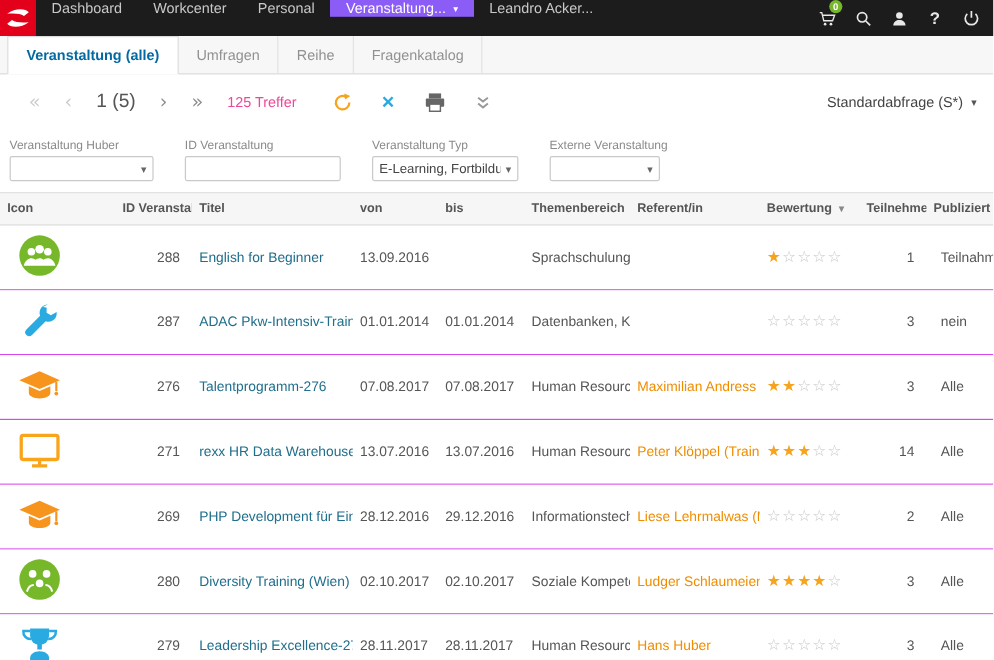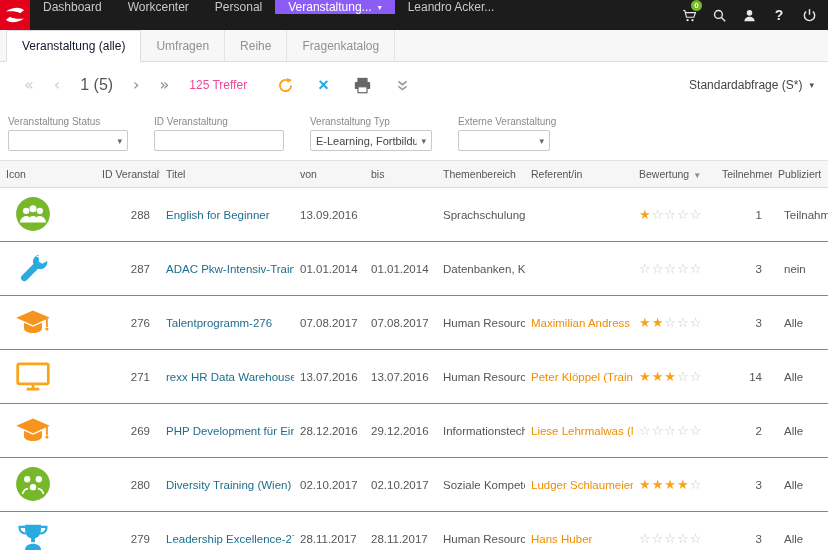--- a/index.html
+++ b/index.html
@@ -17,21 +17,21 @@
   .nav-caret{font-size:8px;margin-left:6px;color:#fff}
   .topbar-icons{margin-left:auto;display:flex;align-items:stretch;padding-right:4px}
   .tb-icon{width:30px;display:flex;align-items:center;justify-content:center;position:relative;cursor:pointer}
   .tb-icon svg{width:17px;height:17px}
   .badge{position:absolute;top:0;right:2px;min-width:11px;height:11px;background:#76b82a;border-radius:6px;color:#fff;font-size:8px;line-height:11px;text-align:center;font-weight:bold}
   .help-glyph{color:#e8e8e8;font-size:14px;font-weight:bold}
 
   
   .tabsbar{height:32px;background:#f7f7f7;border-bottom:1px solid #ddd;display:flex;align-items:stretch;padding-left:6px;flex-shrink:0}
   .tab{display:flex;align-items:center;padding:0 15px;font-size:12px;color:#919191;cursor:pointer;border-right:1px solid #e3e3e3;white-space:nowrap}
-  .tab.active{background:#fff;color:#0f172a;font-weight:normal;border:1px solid #ddd;border-bottom:1px solid #fff;margin-bottom:-1px}
+  .tab.active{background:#fff;color:#0369a1;font-weight:bold;border:1px solid #ddd;border-bottom:1px solid #fff;margin-bottom:-1px}
 
   
   .toolbar{height:46px;display:flex;align-items:center;padding:0 14px;flex-shrink:0}
   .pg{font-size:16px;line-height:1;color:#8d8d8d;padding:0 10px;cursor:pointer;font-family:"DejaVu Sans",sans-serif}
   .pg.disabled{color:#ccc}
   .page-ind{font-size:16px;color:#555;padding:0 10px}
   .results{font-size:12px;color:#ec4899;padding:0 18px 0 10px}
   .tool-btn{padding:0 12px;cursor:pointer;display:flex;align-items:center}
   .x-glyph{color:#2aa9e0;font-size:18px;font-weight:bold;line-height:1}
   .query{margin-left:auto;display:flex;align-items:center;font-size:12px;color:#444;cursor:pointer;gap:7px}
@@ -46,21 +46,21 @@
   .w1{width:118px}.w2{width:120px}.w3{width:130px}.w4{width:122px}.w5{width:92px}
   .select{justify-content:space-between;cursor:pointer}
   .select .val{overflow:hidden;white-space:nowrap;flex:1}
   .select .caret{font-size:9px;color:#666;margin-left:4px}
   .magnifier{display:flex;align-items:center}
   .magnifier svg{width:11px;height:11px}
 
   
   .thead,.trow{display:grid;grid-template-columns:96px 64px 134px 71px 72px 88px 108px 83px 56px 1fr;align-items:center}
   .thead{height:28px;background:#f6f6f6;border-top:1px solid #e2e2e2;border-bottom:1px solid #d9d9d9;flex-shrink:0}
-  .hcell{font-size:10.5px;font-weight:normal;color:#555;padding:0 6px;overflow:hidden;white-space:nowrap;cursor:pointer}
+  .hcell{font-size:10.5px;font-weight:bold;color:#555;padding:0 6px;overflow:hidden;white-space:nowrap;cursor:pointer}
   .hcell .sort{font-size:8px;color:#888;margin-left:4px}
   .tbody{flex:1;overflow:hidden}
   .trow{height:54px;border-bottom:1px solid #d946ef;background:#fff;cursor:pointer}
   .cell{padding:0 6px;overflow:hidden;white-space:nowrap;font-size:11.5px;color:#555}
   .c-icon{display:flex;align-items:center;padding-left:14px}
   .c-icon svg{width:38px;height:38px}
   .c-id{text-align:right;padding-right:10px}
   .c-teilnehmer{text-align:right;padding-right:10px}
   .c-publiziert{padding-left:12px}
   a.t-link{color:#1f6e8c;text-decoration:none}
@@ -177,21 +177,21 @@
       </svg>
     </span>
     <span class="query">
       <span>Standardabfrage (S*)</span>
       <span class="caret">▾</span>
     </span>
   </div>
 
   <div class="filters">
     <div class="filter">
-      <label class="filter-label">Veranstaltung Status</label>
+      <label class="filter-label">Veranstaltung Huber</label>
       <div class="control select w2">
         <span class="val"></span>
         <span class="caret">▾</span>
       </div>
     </div>
     <div class="filter">
       <label class="filter-label">ID Veranstaltung</label>
       <div class="control w3">
         <input value="" style="">
       </div>

